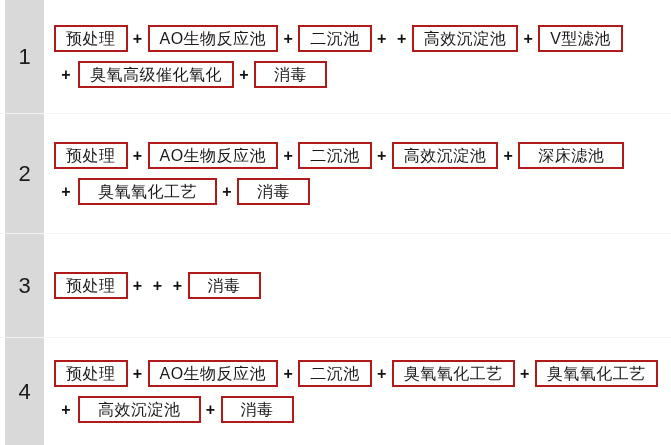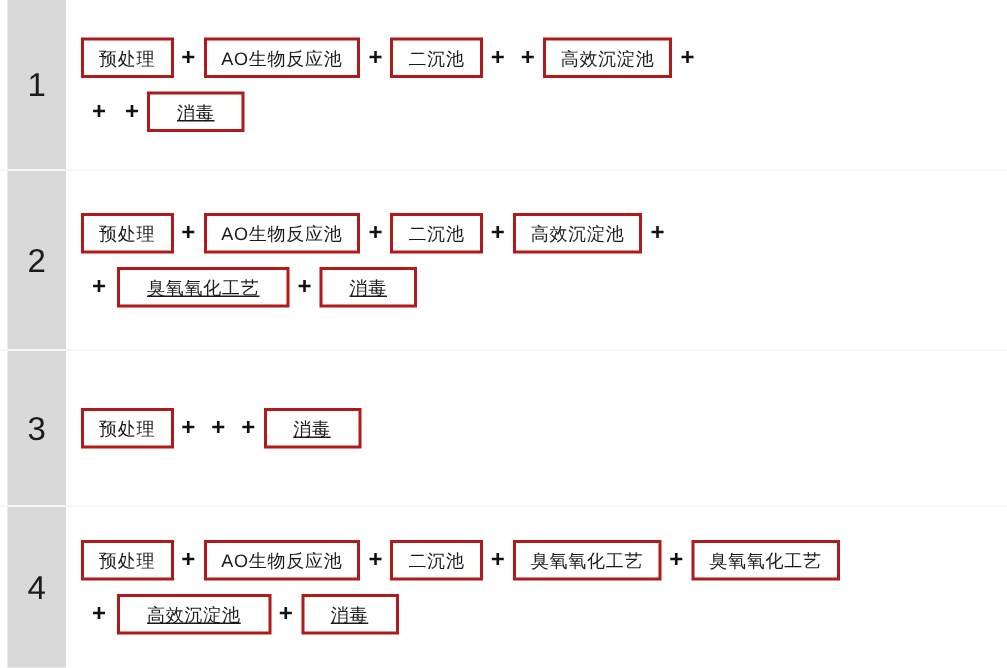--- a/index.html
+++ b/index.html
@@ -78,29 +78,28 @@
   }
 
   .step-box {
     display: inline-flex;
     align-items: center;
     justify-content: center;
     box-sizing: border-box;
     border: 2px solid #b01a1a;
     background: #ffffff;
     color: #1a1a1a;
-    font-size: 12px;
+    font-size: 16px;
     line-height: 1;
     height: 27px;
     padding: 0 10px;
     letter-spacing: 0.5px;
   }
   .step-box.wide {
     padding: 0 18px;
-    text-decoration: underline;
   }
 
   .plus {
     display: inline-flex;
     align-items: center;
     justify-content: center;
     width: 20px;
     flex: 0 0 20px;
     font-size: 16px;
     font-weight: 700;
@@ -134,43 +133,46 @@
       <div class="step-line">
         <span class="step-box">预处理</span>
         <span class="plus">+</span>
         <span class="step-box">AO生物反应池</span>
         <span class="plus">+</span>
         <span class="step-box">二沉池</span>
         <span class="plus">+</span>
         <span class="plus">+</span>
         <span class="step-box">高效沉淀池</span>
         <span class="plus">+</span>
+        <span class="step-box">V型滤池</span>
       </div>
       <div class="step-line">
         <span class="plus leading">+</span>
+        <span class="step-box">臭氧高级催化氧化</span>
         <span class="plus">+</span>
         <span class="step-box wide">消毒</span>
       </div>
     </div>
   </div>
 
   <div class="scheme-row row-2">
     <div class="row-index">
       <div class="row-index-badge">2</div>
     </div>
     <div class="row-steps">
       <div class="step-line">
         <span class="step-box">预处理</span>
         <span class="plus">+</span>
         <span class="step-box">AO生物反应池</span>
         <span class="plus">+</span>
         <span class="step-box">二沉池</span>
         <span class="plus">+</span>
         <span class="step-box">高效沉淀池</span>
         <span class="plus">+</span>
+        <span class="step-box wide">深床滤池</span>
       </div>
       <div class="step-line">
         <span class="plus leading">+</span>
         <span class="step-box wide">臭氧氧化工艺</span>
         <span class="plus">+</span>
         <span class="step-box wide">消毒</span>
       </div>
     </div>
   </div>
 

